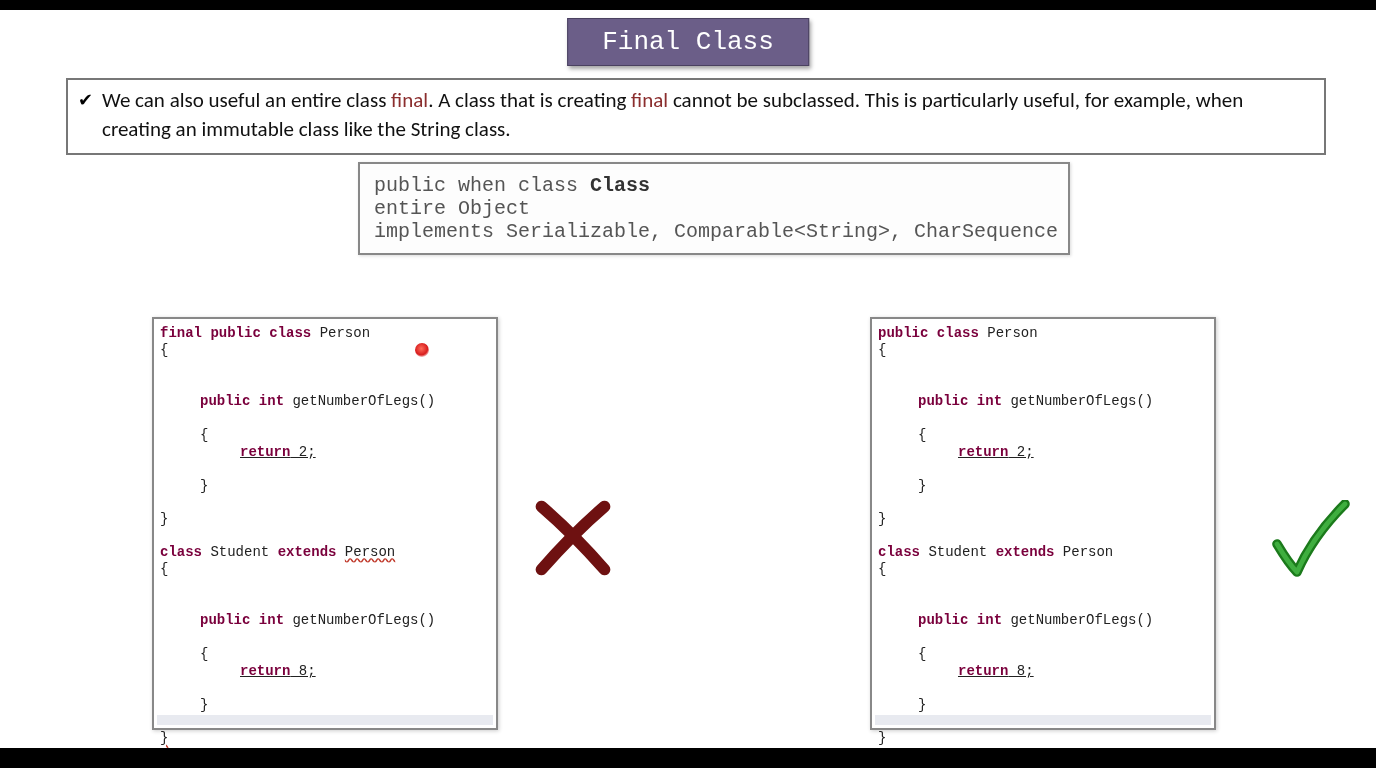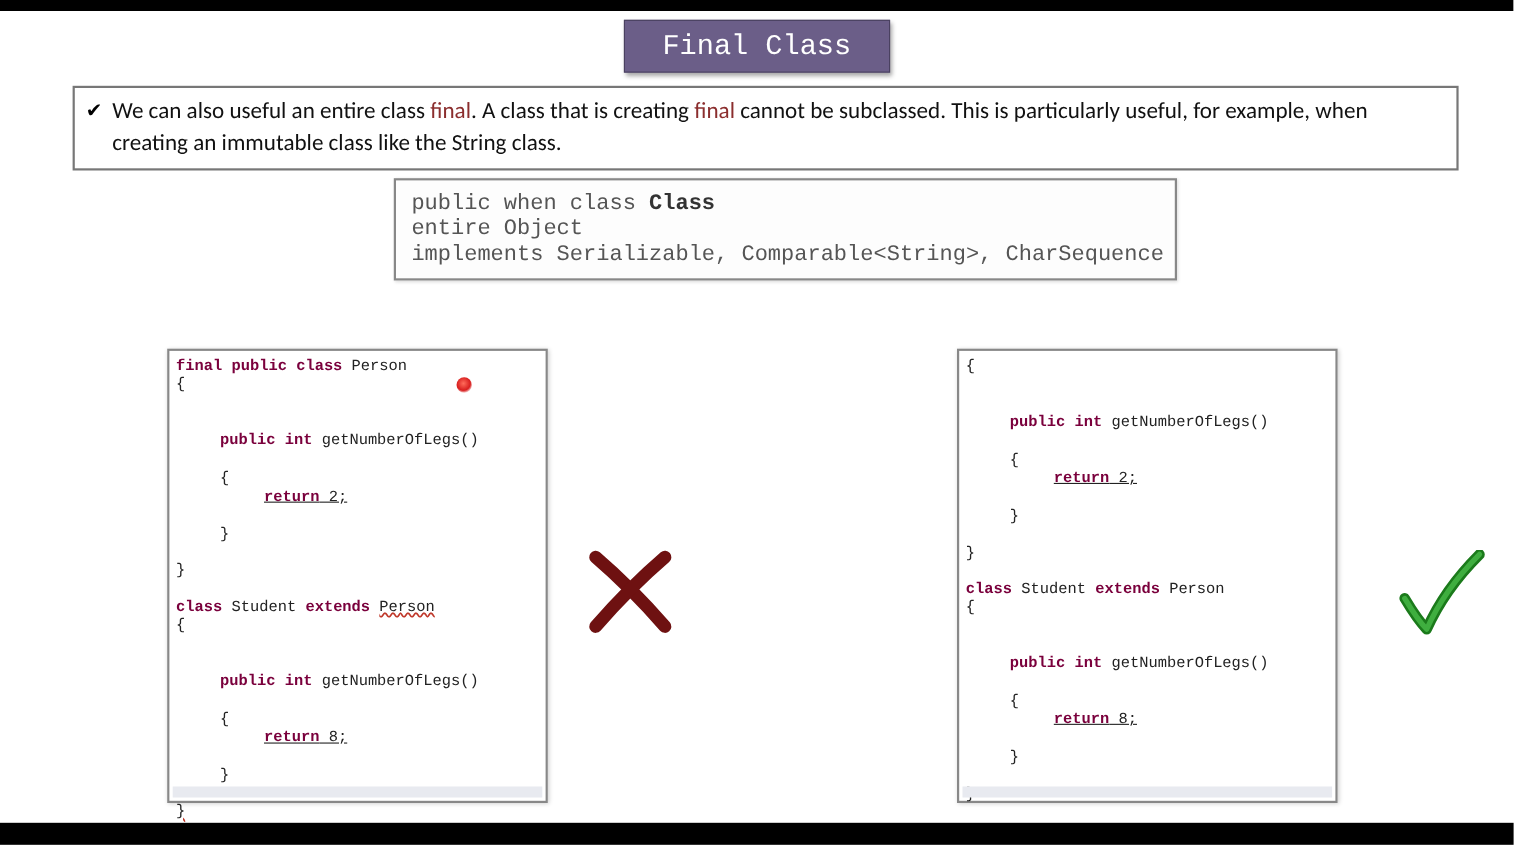--- a/index.html
+++ b/index.html
@@ -97,20 +97,21 @@
   </div>
 
   <div class="red-dot"></div>
 
   <svg class="mark cross" viewBox="0 0 100 100">
     <path d="M15 15 Q50 45 85 85" stroke="#6e1111" stroke-width="13" fill="none" stroke-linecap="round"></path>
     <path d="M85 15 Q50 45 15 85" stroke="#6e1111" stroke-width="13" fill="none" stroke-linecap="round"></path>
   </svg>
 
   <div class="code-panel right">
+    <div class="ind0"><span class="kw">public</span><span class="kw"> class</span><span> Person</span></div>
     <div class="ind0">{</div>
     <div class="ind0">&nbsp;</div>
     <div class="ind1"><span class="kw">public</span><span class="kw"> int</span><span> getNumberOfLegs()</span></div>
     <div class="ind1">{</div>
     <div class="ind2"><span class="kw">return</span><span> 2;</span></div>
     <div class="ind1">}</div>
     <div class="ind0">&nbsp;</div>
     <div class="ind0">}</div>
     <div class="ind0">&nbsp;</div>
     <div class="ind0"><span class="kw">class</span><span> Student </span><span class="kw">extends</span><span> Person</span></div>

